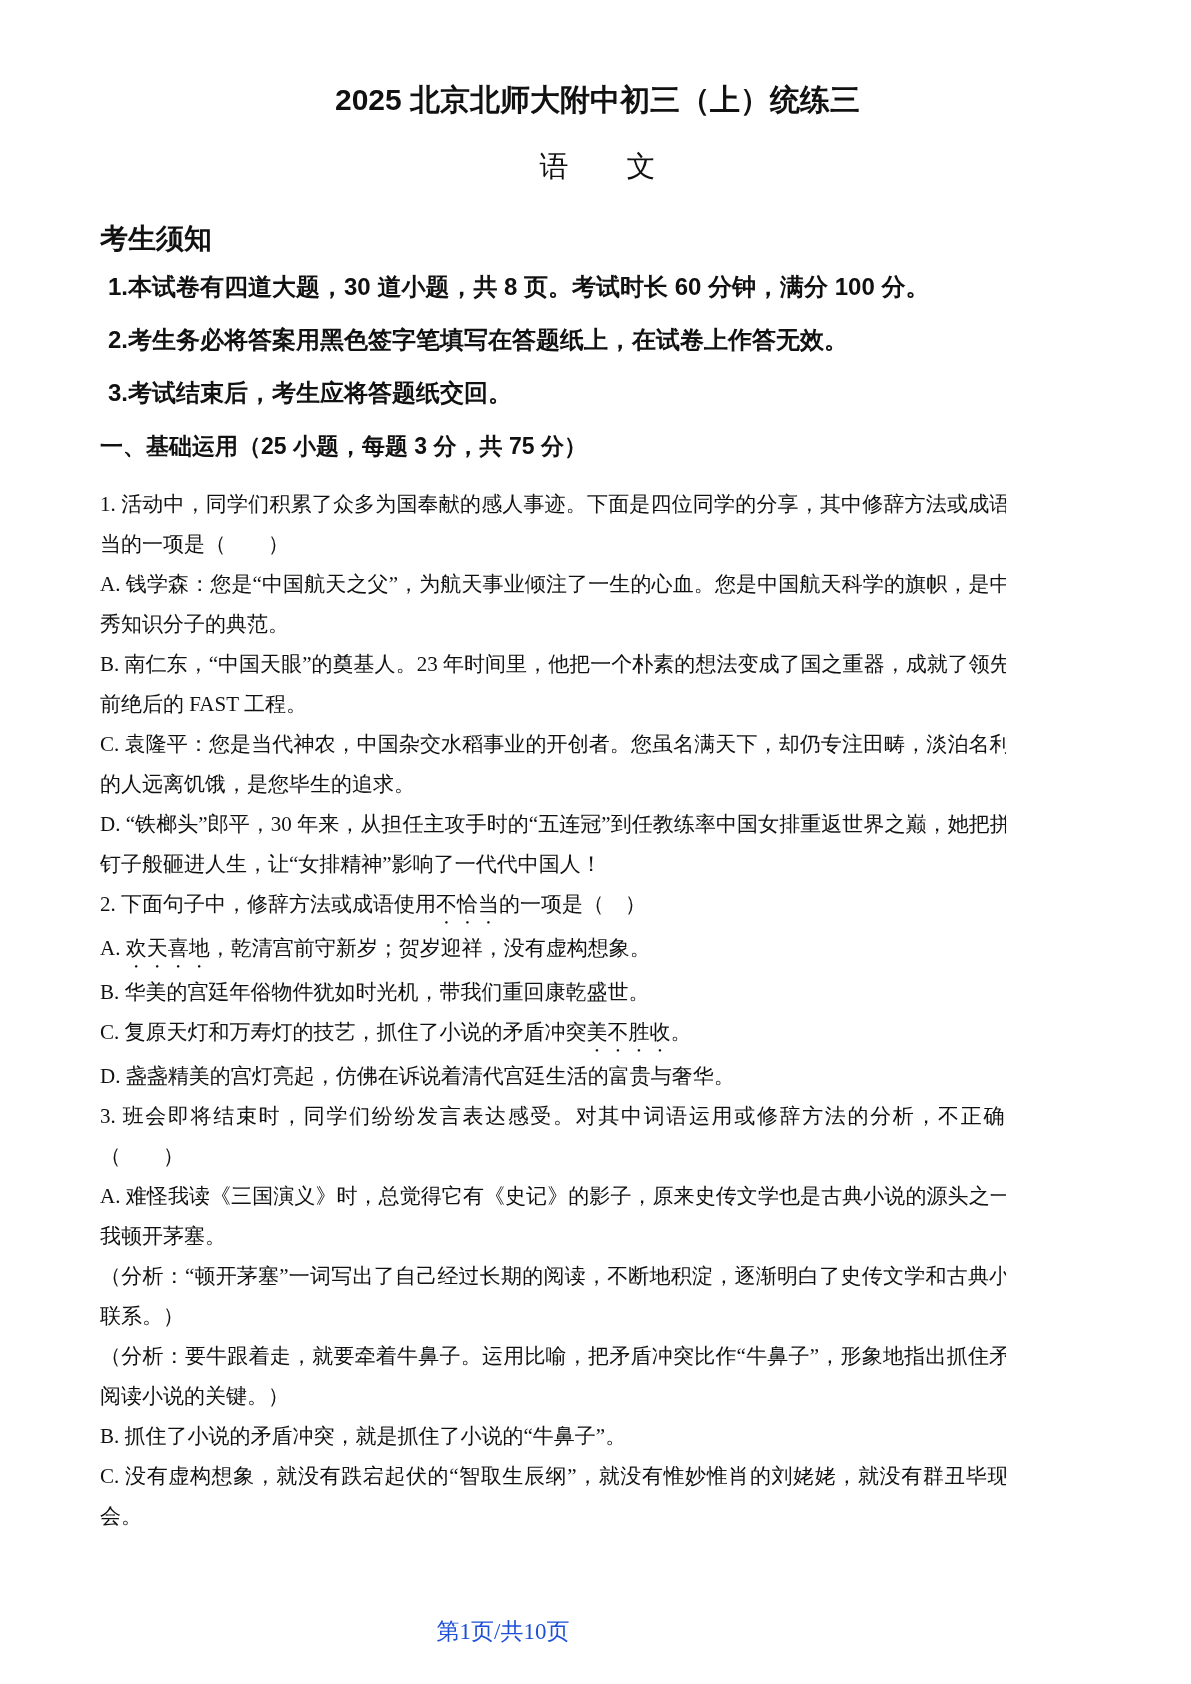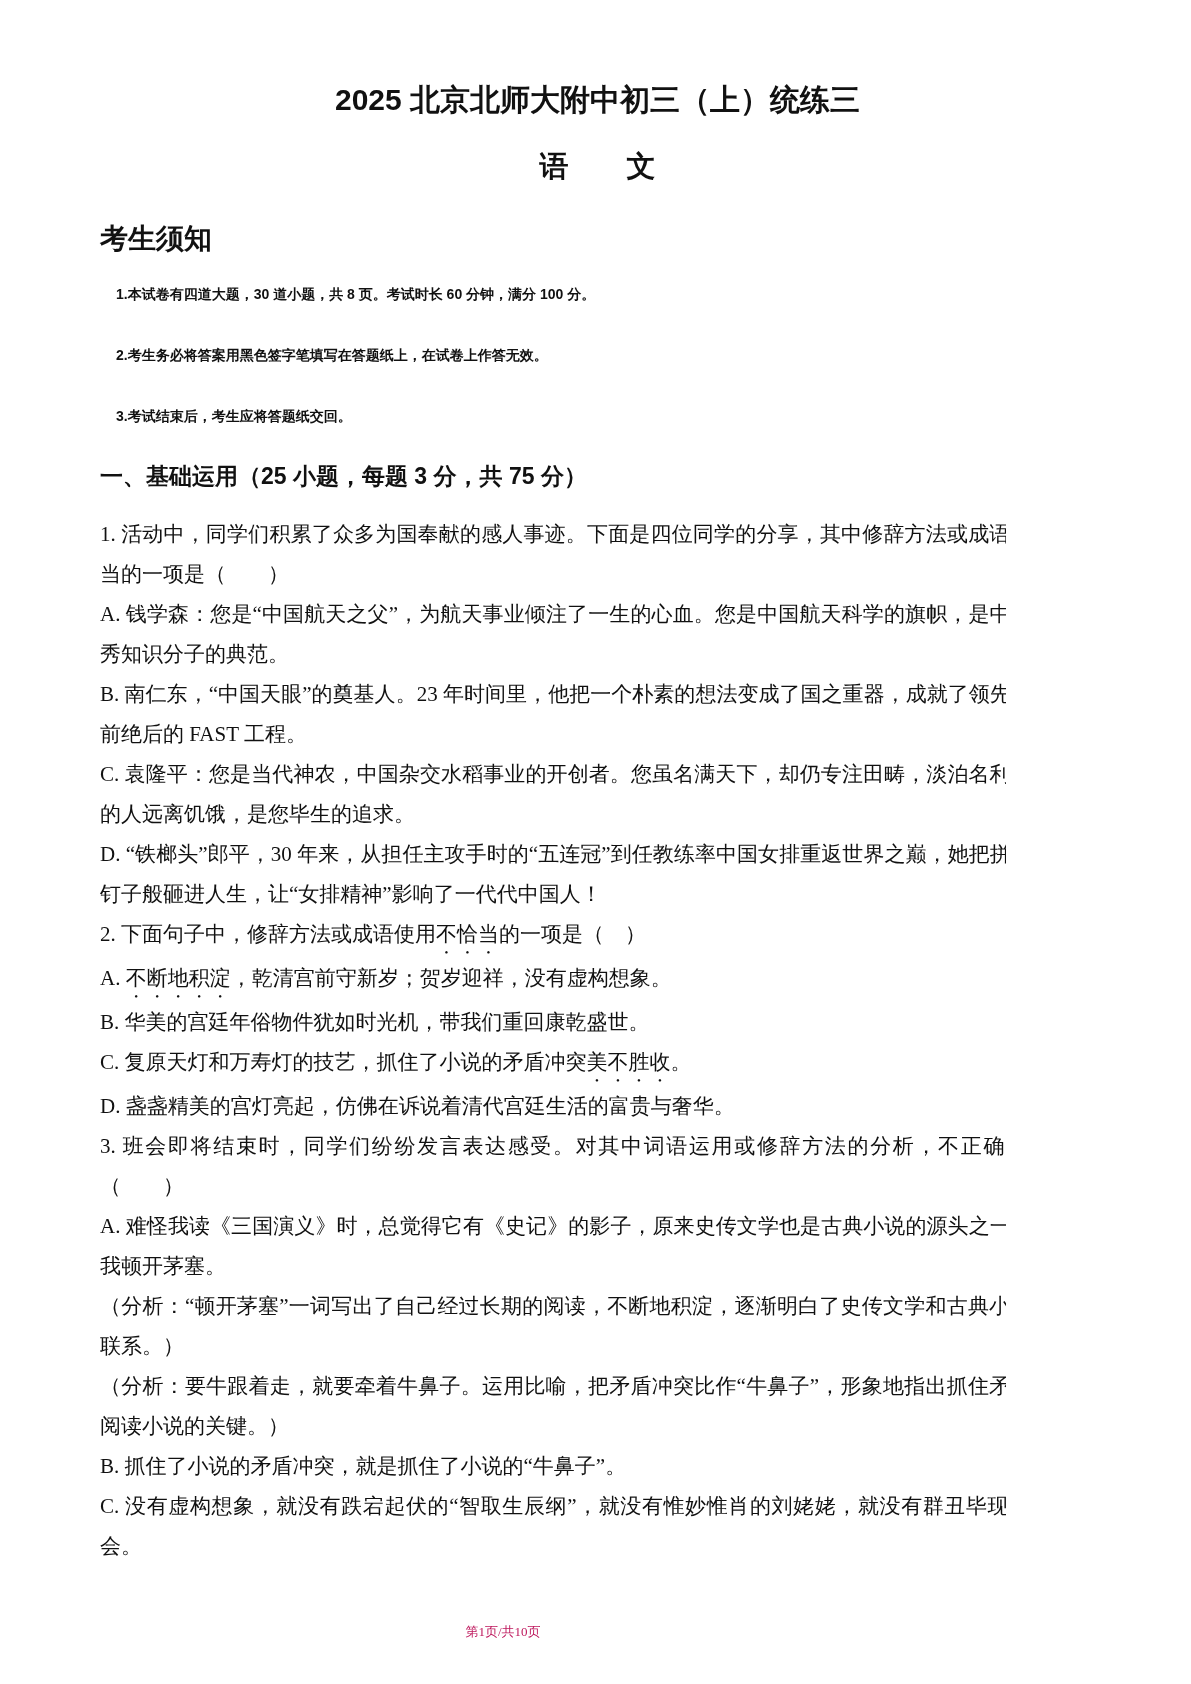--- a/index.html
+++ b/index.html
@@ -18,32 +18,32 @@
     margin:80px 0 0 0;
     text-align:center;
     font-size:30px;line-height:40px;
     font-weight:bold;
     font-family:"Liberation Sans","DejaVu Sans",sans-serif;
   }
   .exam-subject{
     margin:26px 0 0 0;
     text-align:center;
     font-size:29px;line-height:40px;
-    font-weight:bold;
+    font-weight:normal;
     font-family:"Liberation Sans","DejaVu Sans",sans-serif;
   }
   .notice-heading{
     margin:36px 0 0 0;
     font-size:28px;line-height:34px;
     font-weight:bold;
     font-family:"Liberation Sans","DejaVu Sans",sans-serif;
   }
   .notice-line{
-    margin:16px;
-    font-size:14px;line-height:45px;
+    margin:8px;
+    font-size:24px;line-height:45px;
     font-weight:bold;
     font-family:"Liberation Sans","DejaVu Sans",sans-serif;
   }
   .section-heading{
     margin:10px 0 17px 0;
     font-size:23px;line-height:42px;
     font-weight:bold;
     font-family:"Liberation Sans","DejaVu Sans",sans-serif;
   }
   .doc-body{margin-top:16px;}
@@ -57,22 +57,22 @@
     -webkit-text-emphasis:filled dot #111111;
     text-emphasis:filled dot #111111;
     -webkit-text-emphasis-position:under right;
     text-emphasis-position:under right;
   }
   .page-footer{
     position:absolute;
     left:0;right:0;
     bottom:40px;
     text-align:center;
-    font-size:13px;line-height:24px;
-    color:#be185d;
+    font-size:23px;line-height:24px;
+    color:#1d4ed8;
   }
 </style>
 </head>
 <body>
 
 <div class="page">
   <div class="content">
 
     <h1 class="exam-title">2025 北京北师大附中初三（上）统练三</h1>
     <h2 class="exam-subject">语　　文</h2>
@@ -84,21 +84,21 @@
 
     <div class="section-heading">一、基础运用（25 小题，每题 3 分，共 75 分）</div>
 
     <div class="doc-body">
         <p class="line"><span>1. 活动中，同学们积累了众多为国奉献的感人事迹。下面是四位同学的分享，其中修辞方法或成语使用不恰当的一项是（　　）</span></p>
         <p class="line"><span>A. 钱学森：您是“中国航天之父”，为航天事业倾注了一生的心血。您是中国航天科学的旗帜，是中华民族优秀知识分子的典范。</span></p>
         <p class="line"><span>B. 南仁东，“中国天眼”的奠基人。23 年时间里，他把一个朴素的想法变成了国之重器，成就了领先世界的空前绝后的 FAST 工程。</span></p>
         <p class="line"><span>C. 袁隆平：您是当代神农，中国杂交水稻事业的开创者。您虽名满天下，却仍专注田畴，淡泊名利。让所有的人远离饥饿，是您毕生的追求。</span></p>
         <p class="line"><span>D. “铁榔头”郎平，30 年来，从担任主攻手时的“五连冠”到任教练率中国女排重返世界之巅，她把拼博精神如钉子般砸进人生，让“女排精神”影响了一代代中国人！</span></p>
         <p class="line"><span>2. 下面句子中，修辞方法或成语使用</span><span class="emph">不恰当</span><span>的一项是（　）</span></p>
-        <p class="line"><span>A. </span><span class="emph">不断地积淀</span><span>，乾清宫前守新岁；贺岁迎祥，没有虚构想象。</span></p>
+        <p class="line"><span>A. </span><span class="emph">欢天喜地</span><span>，乾清宫前守新岁；贺岁迎祥，没有虚构想象。</span></p>
         <p class="line"><span>B. 华美的宫廷年俗物件犹如时光机，带我们重回康乾盛世。</span></p>
         <p class="line"><span>C. 复原天灯和万寿灯的技艺，抓住了小说的矛盾冲突</span><span class="emph">美不胜收</span><span>。</span></p>
         <p class="line"><span>D. 盏盏精美的宫灯亮起，仿佛在诉说着清代宫廷生活的富贵与奢华。</span></p>
         <p class="line"><span>3. 班会即将结束时，同学们纷纷发言表达感受。对其中词语运用或修辞方法的分析，不正确的一项是（　　）</span></p>
         <p class="line"><span>A. 难怪我读《三国演义》时，总觉得它有《史记》的影子，原来史传文学也是古典小说的源头之一呀！这让我顿开茅塞。</span></p>
         <p class="line"><span>（分析：“顿开茅塞”一词写出了自己经过长期的阅读，不断地积淀，逐渐明白了史传文学和古典小说之间的联系。）</span></p>
         <p class="line"><span>（分析：要牛跟着走，就要牵着牛鼻子。运用比喻，把矛盾冲突比作“牛鼻子”，形象地指出抓住矛盾冲突是阅读小说的关键。）</span></p>
         <p class="line"><span>B. 抓住了小说的矛盾冲突，就是抓住了小说的“牛鼻子”。</span></p>
         <p class="line"><span>C. 没有虚构想象，就没有跌宕起伏的“智取生辰纲”，就没有惟妙惟肖的刘姥姥，就没有群丑毕现的病态社会。</span></p>
       </div>

